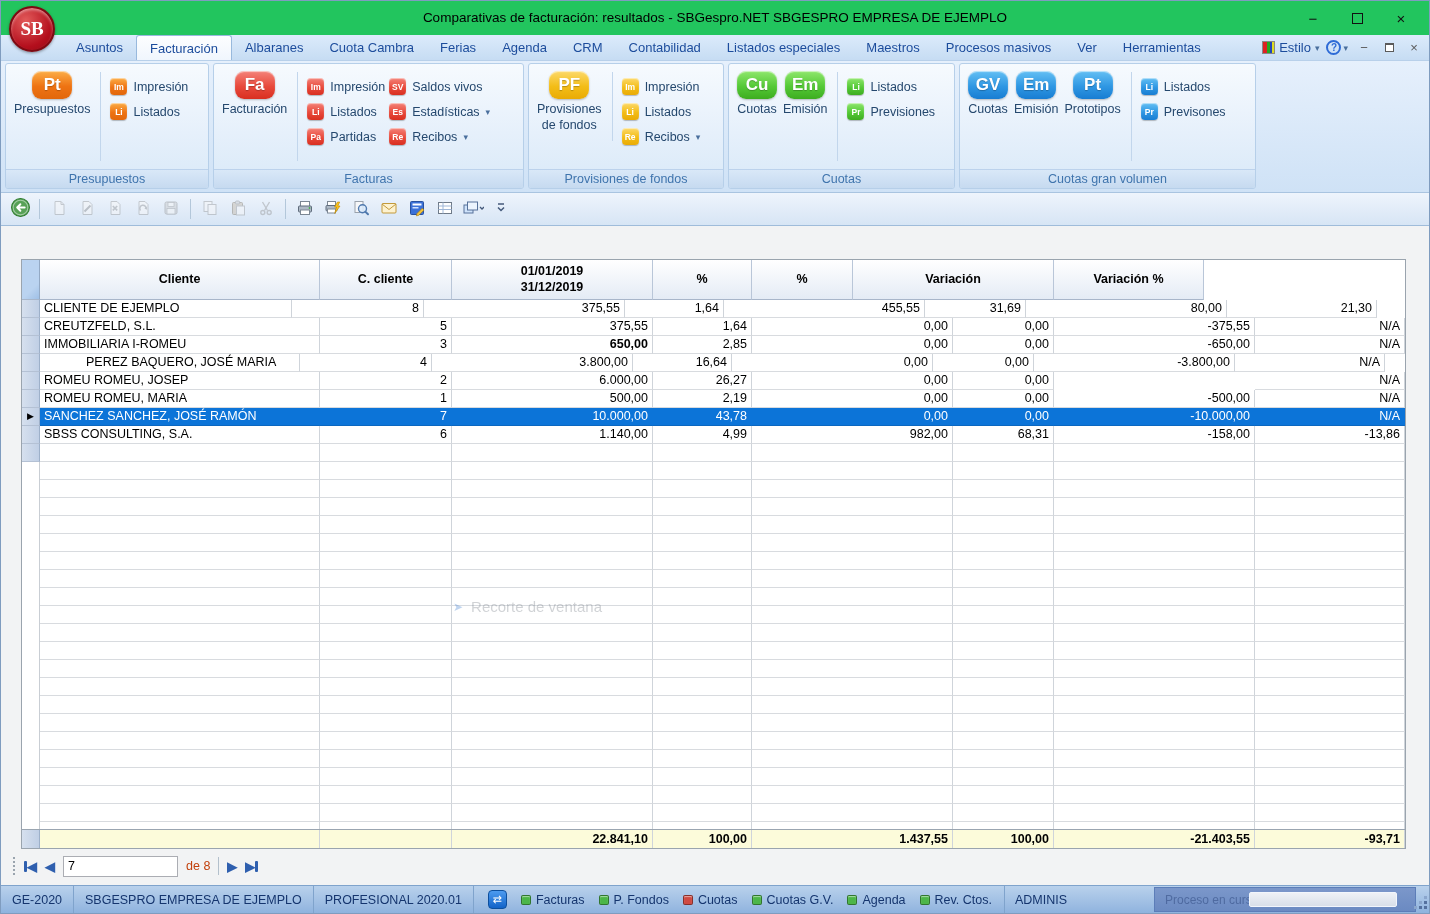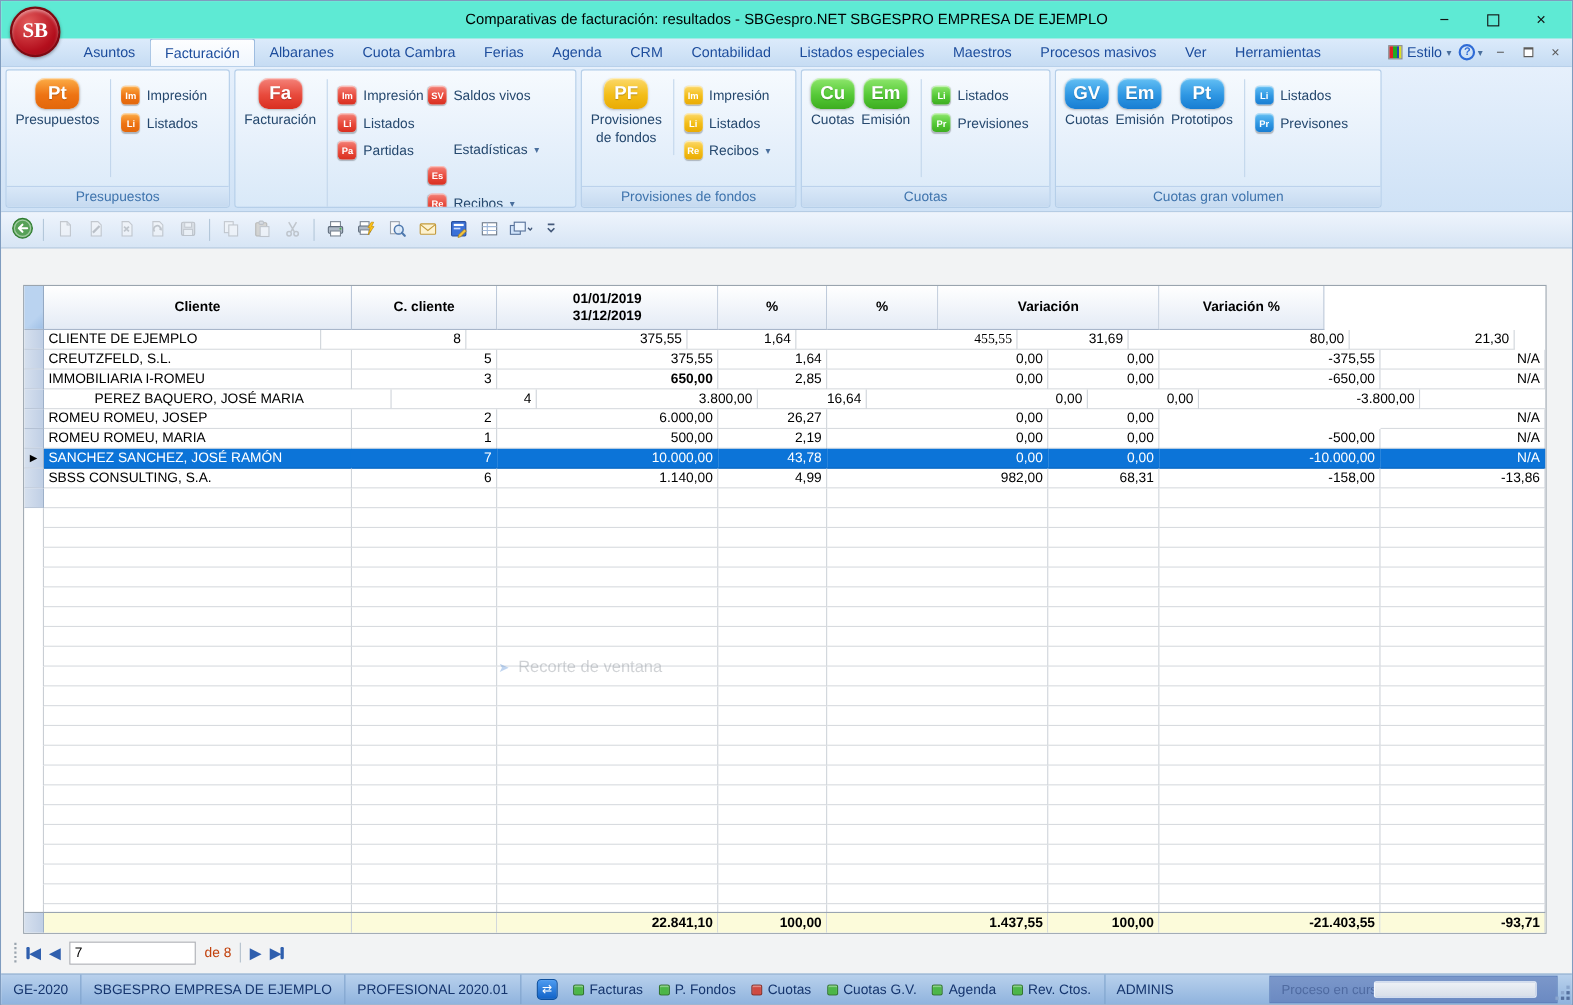--- a/index.html
+++ b/index.html
@@ -1,21 +1,21 @@
 <!DOCTYPE html>
 <html><head>
 <meta charset="utf-8">
 <style>
   * { box-sizing: border-box; margin: 0; padding: 0; }
   html,body { width:1430px; height:914px; }
   body { font-family: "Liberation Sans", sans-serif; font-size:12px; background:#fff; }
   .window { width:1430px; height:914px; border:1px solid #7f9cbf; display:flex; flex-direction:column; position:relative; overflow:hidden; background:#eef0f1; }
 
   
-  .titlebar { height:34px; background:#5eead4; position:relative; flex:none; }
+  .titlebar { height:34px; background:#22c55e; position:relative; flex:none; }
   .title { text-align:center; line-height:34px; font-size:13.5px; color:#000; }
   .win-controls { position:absolute; right:6px; top:0; height:34px; display:flex; align-items:center; }
   .win-btn { width:44px; height:30px; display:flex; align-items:center; justify-content:center; font-size:15px; color:#111; }
   .win-btn .maxbox { width:11px; height:11px; border:1.2px solid #111; display:inline-block; }
 
   
   .logo { position:absolute; left:8px; top:2px; width:46px; height:52px; z-index:50; display:flex; align-items:center; justify-content:center;}
   .logo-circle { width:46px; height:46px; border-radius:50%; background:radial-gradient(circle at 35% 30%, #e25a5a, #b40f1d 65%, #8f0a15); border:2px solid #7d0a12; box-shadow:0 1px 3px rgba(0,0,0,.4), inset 0 2px 3px rgba(255,255,255,.45); color:#fff; font-weight:bold; font-size:19px; display:flex; align-items:center; justify-content:center; font-family:"Liberation Serif", serif; }
 
   
@@ -188,21 +188,21 @@
               <span class="stile" style="background: linear-gradient(rgb(244, 131, 122), rgb(232, 74, 60) 55%, rgb(217, 47, 32));">Pa</span>
               <span class="slabel">Partidas</span>
             </div>
           </div>
           <div class="scol">
             <div class="sbtn">
               <span class="stile" style="background: linear-gradient(rgb(244, 131, 122), rgb(232, 74, 60) 55%, rgb(217, 47, 32));">SV</span>
               <span class="slabel">Saldos vivos</span>
             </div>
             <div class="sbtn">
-              <span class="stile" style="background: linear-gradient(rgb(244, 131, 122), rgb(232, 74, 60) 55%, rgb(217, 47, 32)); margin-top: 48px;">Es</span>
+              <span class="stile" style="background: linear-gradient(rgb(244, 131, 122), rgb(232, 74, 60) 55%, rgb(217, 47, 32));">Es</span>
               <span class="slabel">Estadísticas</span>
               <span class="caret">▾</span>
             </div>
             <div class="sbtn">
               <span class="stile" style="background: linear-gradient(rgb(244, 131, 122), rgb(232, 74, 60) 55%, rgb(217, 47, 32));">Re</span>
               <span class="slabel">Recibos</span>
               <span class="caret">▾</span>
             </div>
           </div>
         </div>
@@ -424,21 +424,21 @@
           <div class="hcell" style="width: 201px;">Variación</div>
           <div class="hcell" style="width: 150px;">Variación %</div>
         </div>
       <div class="gbody" id="grid-body">
           <div class="grow">
             <div class="gsel"></div>
             <div class="gcell" style="width: 252px;">CLIENTE DE EJEMPLO</div>
             <div class="gcell num" style="width: 132px;">8</div>
             <div class="gcell num" style="width: 201px;">375,55</div>
             <div class="gcell num" style="width: 99px;">1,64</div>
-            <div class="gcell num" style="width: 201px; font-family: Liberation Serif, serif;">455,55</div>
+            <div class="gcell num" style="width: 201px;">455,55</div>
             <div class="gcell num" style="width: 101px;">31,69</div>
             <div class="gcell num" style="width: 201px;">80,00</div>
             <div class="gcell num" style="width: 150px;">21,30</div>
           </div>
           <div class="grow">
             <div class="gsel"></div>
             <div class="gcell" style="width: 280px;">CREUTZFELD, S.L.</div>
             <div class="gcell num" style="width: 132px;">5</div>
             <div class="gcell num" style="width: 201px;">375,55</div>
             <div class="gcell num" style="width: 99px;">1,64</div>
@@ -453,21 +453,21 @@
             <div class="gcell num" style="width: 132px;">3</div>
             <div class="gcell num" style="width: 201px; font-weight: bold;">650,00</div>
             <div class="gcell num" style="width: 99px;">2,85</div>
             <div class="gcell num" style="width: 201px;">0,00</div>
             <div class="gcell num" style="width: 101px;">0,00</div>
             <div class="gcell num" style="width: 201px;">-650,00</div>
             <div class="gcell num" style="width: 150px;">N/A</div>
           </div>
           <div class="grow">
             <div class="gsel"></div>
-            <div class="gcell" style="width: 316px; padding-left: 46px;">PEREZ BAQUERO, JOSÉ MARIA</div>
+            <div class="gcell" style="width: 260px; padding-left: 46px;">PEREZ BAQUERO, JOSÉ MARIA</div>
             <div class="gcell num" style="width: 132px;">4</div>
             <div class="gcell num" style="width: 201px;">3.800,00</div>
             <div class="gcell num" style="width: 99px;">16,64</div>
             <div class="gcell num" style="width: 201px;">0,00</div>
             <div class="gcell num" style="width: 101px;">0,00</div>
             <div class="gcell num" style="width: 201px;">-3.800,00</div>
             <div class="gcell num" style="width: 150px;">N/A</div>
           </div>
           <div class="grow">
             <div class="gsel"></div>

